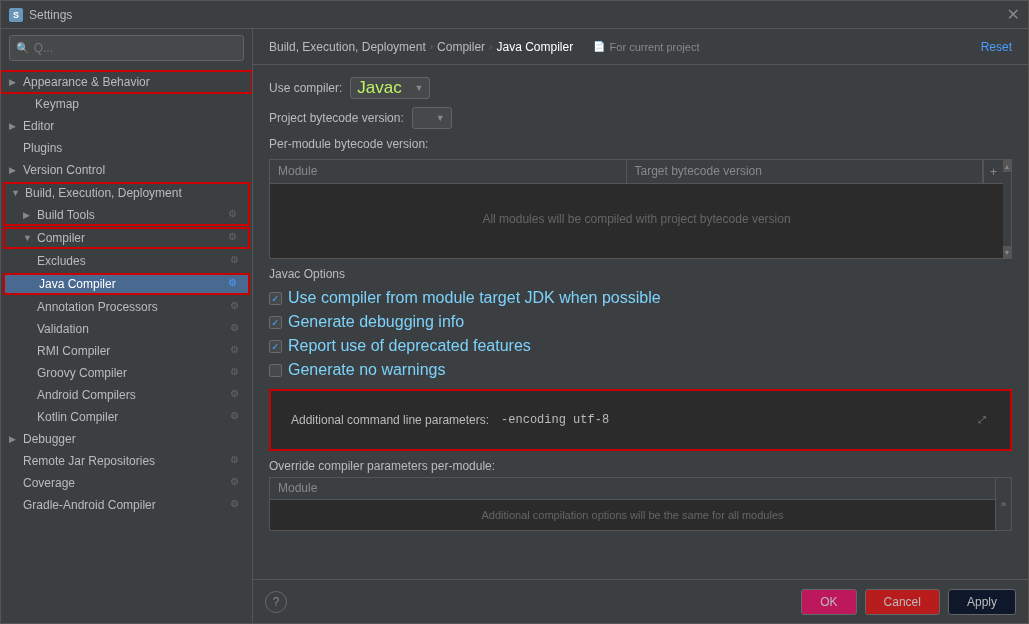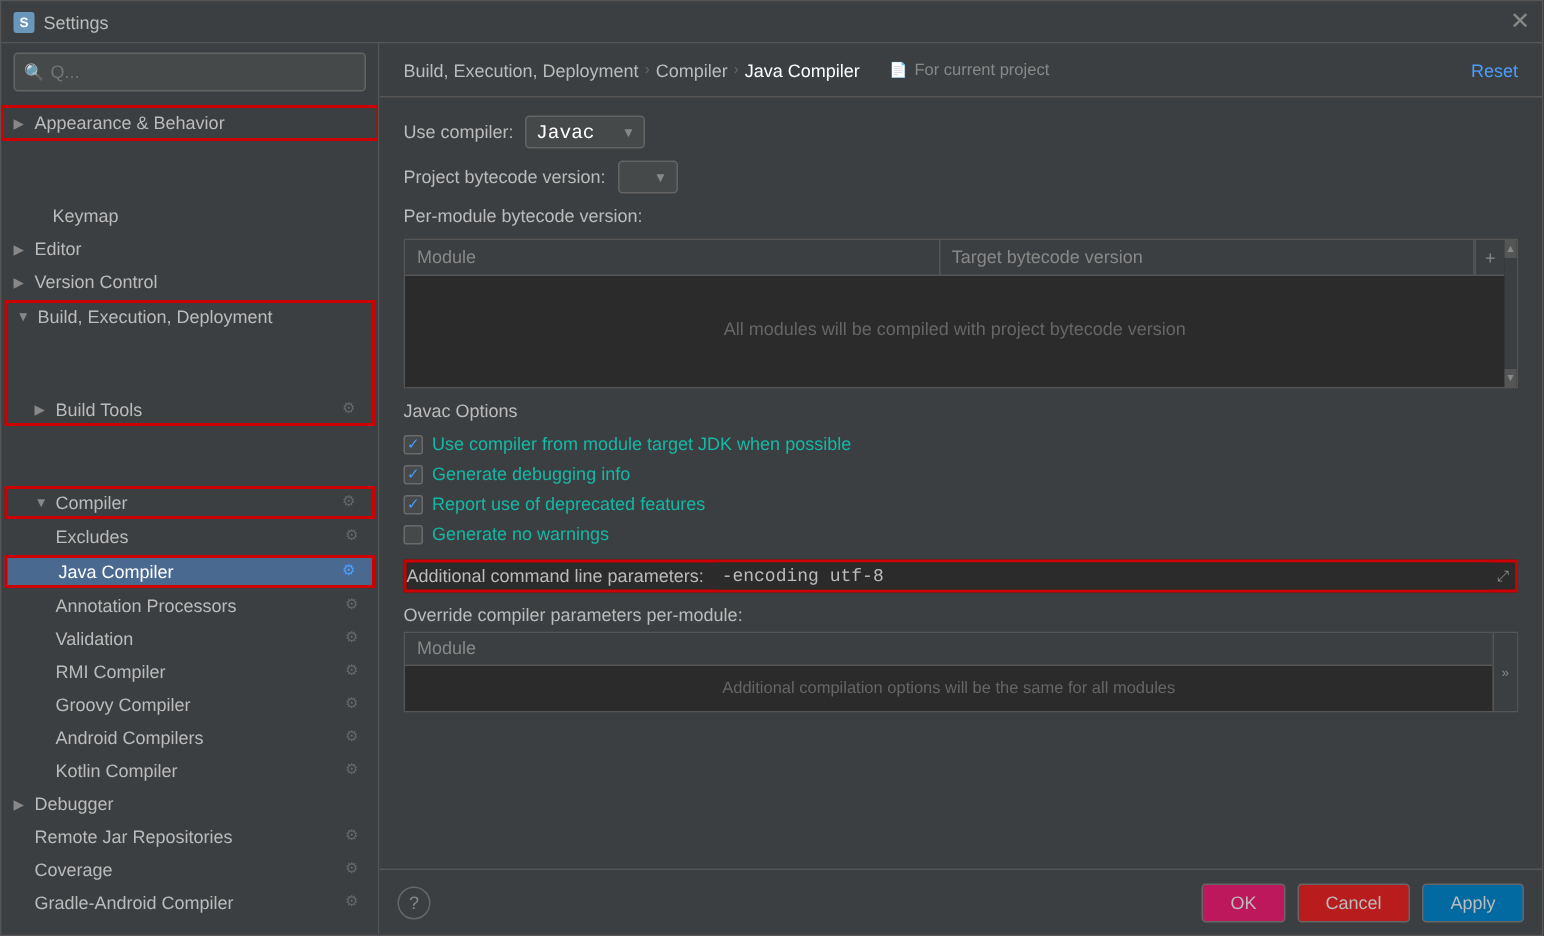--- a/index.html
+++ b/index.html
@@ -119,21 +119,21 @@
     .tree-label {
       font-size: 12px;
     }
     .tree-icon-gear {
       width: 14px;
       height: 14px;
       margin-left: auto;
       color: #666;
       font-size: 10px;
     }
-    .indent-1 { padding-left: 20px; margin-top: 40px; }
+    .indent-1 { padding-left: 20px; }
     .indent-2 { padding-left: 22px; }
     
     .main-panel {
       flex: 1;
       display: flex;
       flex-direction: column;
       background: #3c3f41;
       overflow: hidden;
     }
     .breadcrumb-bar {
@@ -193,24 +193,23 @@
       align-items: center;
       background: #45494a;
       border: 1px solid #646464;
       border-radius: 3px;
       padding: 2px 6px;
       cursor: pointer;
       min-width: 80px;
       height: 22px;
     }
     .dropdown-text {
-      font-size: 13px;
-      color: #ffffff;
-      flex: 1;
-      font-family: Liberation Mono, monospace;
+      font-size: 17px;
+      color: #bef264;
+      flex: 1;
     }
     .dropdown-arrow {
       color: #888;
       font-size: 9px;
       margin-left: 4px;
     }
     .table-header {
       display: flex;
       background: #3c3f41;
       border-bottom: 1px solid #555;
@@ -269,29 +268,29 @@
       justify-content: center;
       flex-shrink: 0;
       cursor: pointer;
     }
     .checkbox.checked::after {
       content: '✓';
       font-size: 10px;
       color: #4a9eff;
     }
     .checkbox-label {
-      font-size: 12px;
-      color: #14b8a6;
+      font-size: 16px;
+      color: #7dd3fc;
     }
     .params-row {
       display: flex;
       align-items: center;
       margin-top: 10px;
       border: 2px solid #cc0000;
-      padding: 0;
+      padding: 20px;
       background: #2b2b2b;
     }
     .params-label {
       color: #bbbbbb;
       font-size: 12px;
       margin-right: 8px;
       white-space: nowrap;
     }
     .params-input {
       flex: 1;
@@ -377,21 +376,21 @@
       cursor: pointer;
       font-size: 12px;
       border: 1px solid #666;
       background: #b91c1c;
       color: #bbbbbb;
     }
     .btn-ok {
       background: #be185d;
     }
     .btn-apply {
-      background: #0369a1;
+      background: #0f172a;
     }
     .table-with-scroll {
       display: flex;
       border: 1px solid #555;
       background: #2b2b2b;
       margin-bottom: 8px;
     }
     .table-main { flex: 1; }
     .scroll-track {
       width: 8px;
@@ -446,20 +445,24 @@
           <span class="tree-arrow">▶</span>
           <span class="tree-label">Appearance &amp; Behavior</span>
         </div>
         <div class="tree-item indent-1">
           <span class="tree-arrow"></span>
           <span class="tree-label">Keymap</span>
         </div>
         <div class="tree-item">
           <span class="tree-arrow">▶</span>
           <span class="tree-label">Editor</span>
+        </div>
+        <div class="tree-item">
+          <span class="tree-arrow"></span>
+          <span class="tree-label">Plugins</span>
         </div>
         <div class="tree-item">
           <span class="tree-arrow">▶</span>
           <span class="tree-label">Version Control</span>
         </div>
 
         <div style="outline:2px solid #cc0000; outline-offset:-2px; margin: 1px 2px;">
           <div class="tree-item">
             <span class="tree-arrow">▼</span>
             <span class="tree-label">Build, Execution, Deployment</span>

